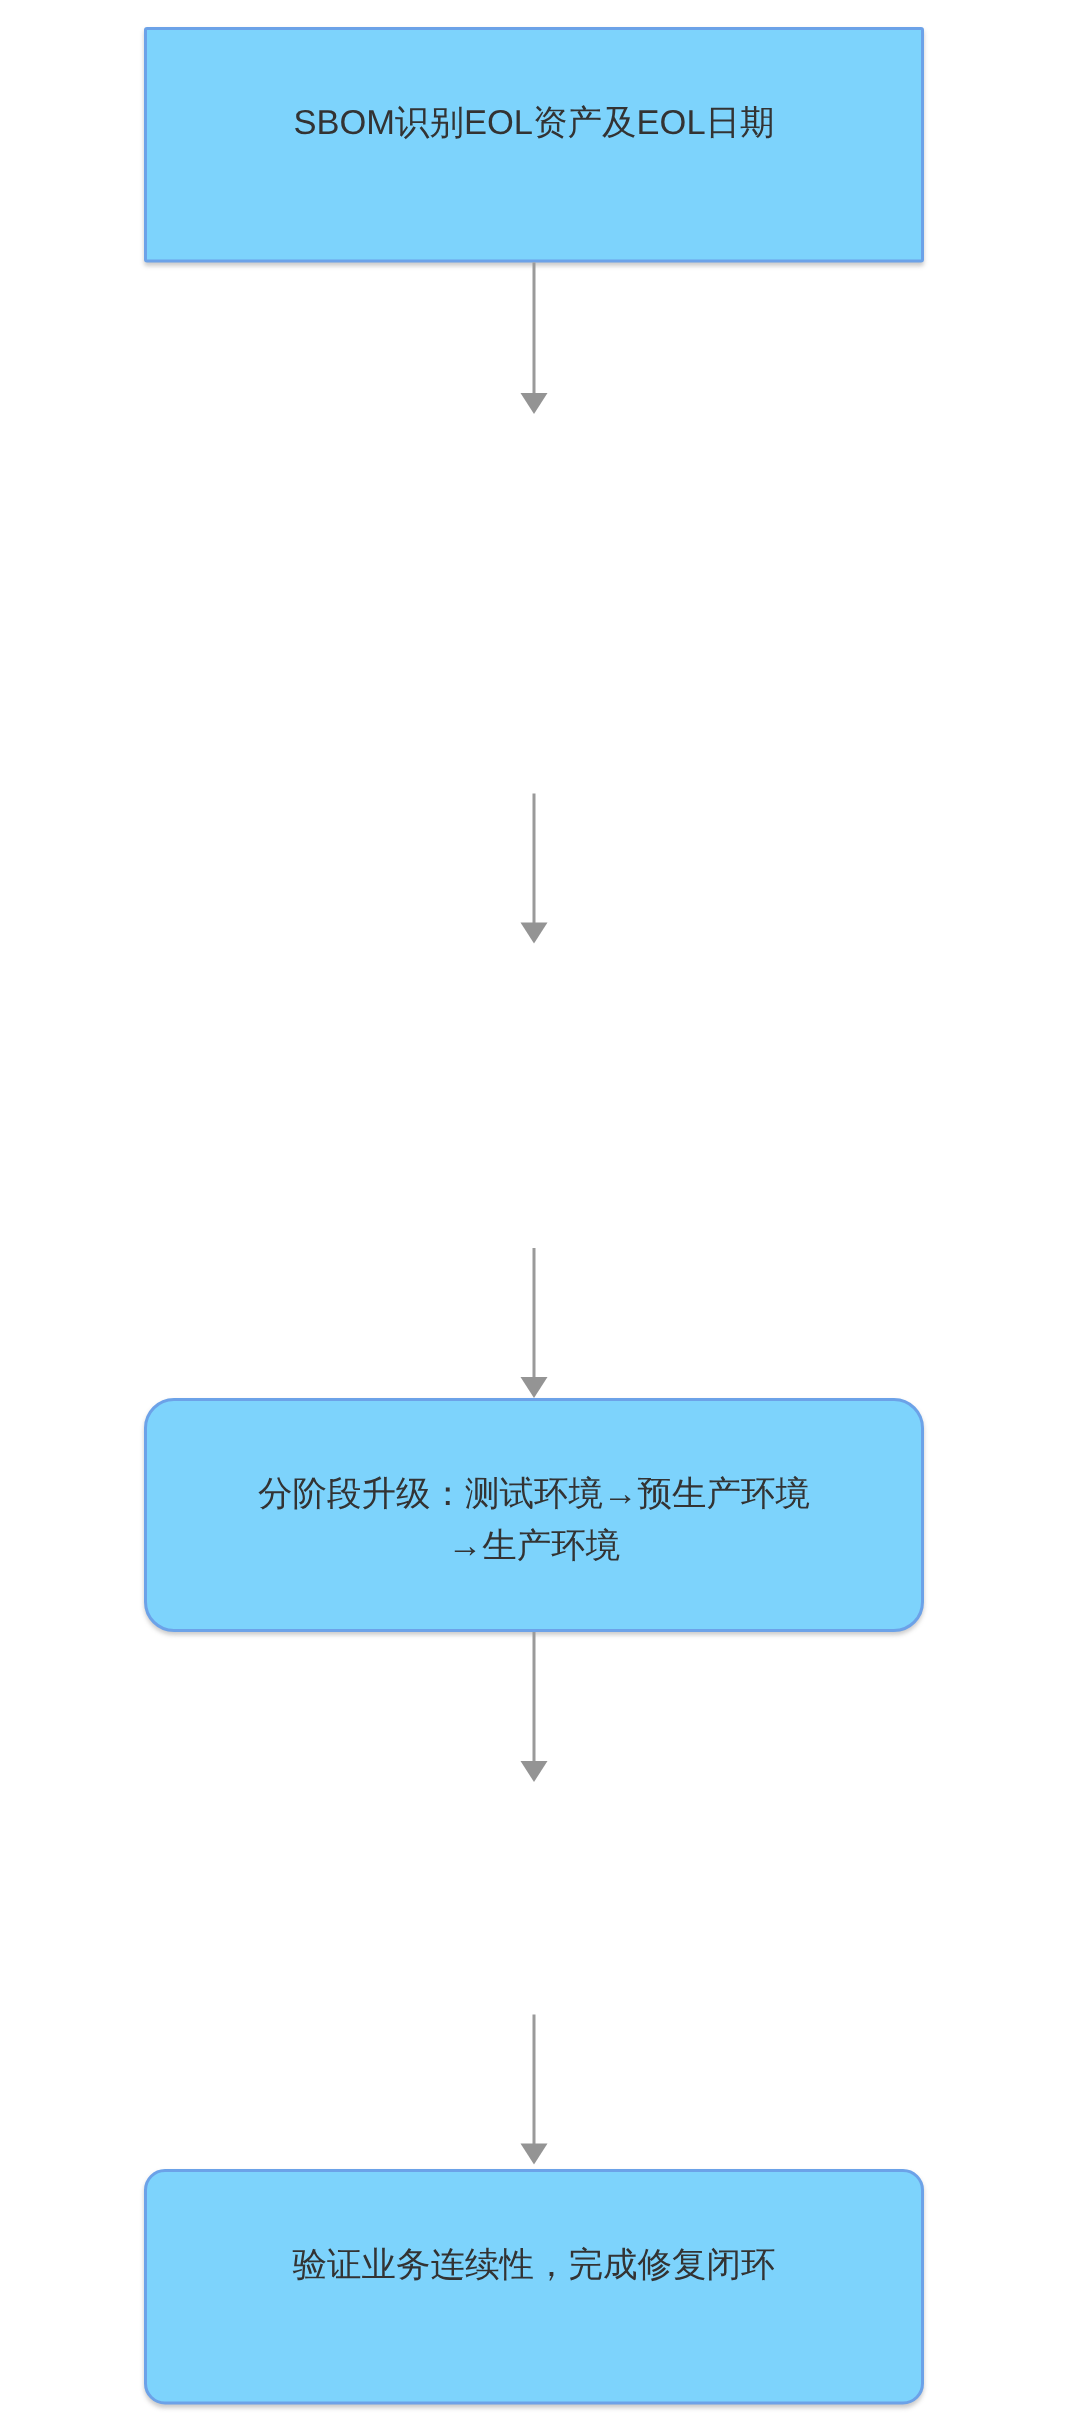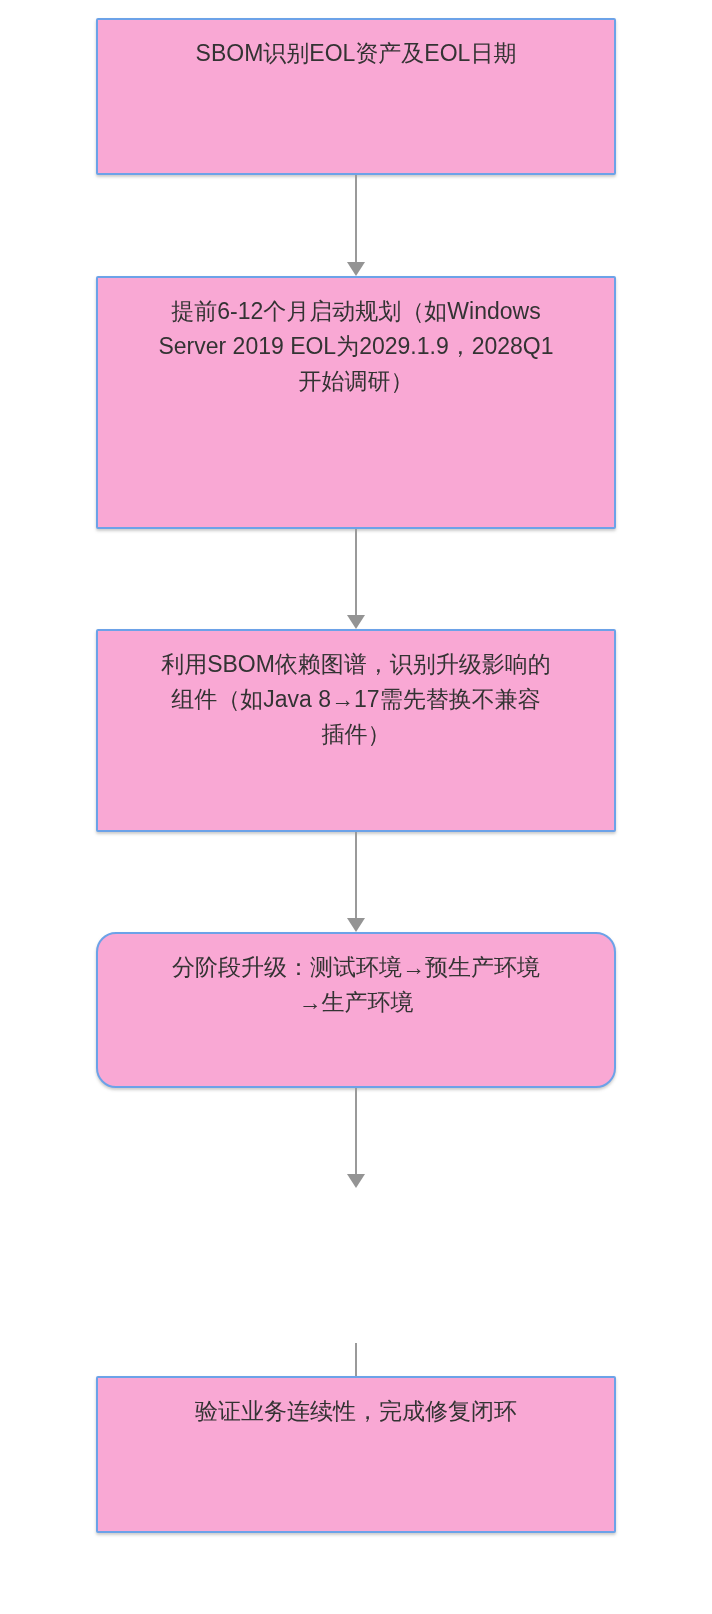--- a/index.html
+++ b/index.html
@@ -13,38 +13,38 @@
     height: 1614px;
     background: #ffffff;
     overflow: hidden;
     font-family: "Liberation Sans", "DejaVu Sans", sans-serif;
   }
   .node {
     position: absolute;
     left: 96px;
     width: 520px;
     box-sizing: border-box;
-    background: #f9a8d4;
+    background: #7dd3fc;
     border: 2px solid #6ca2e8;
     border-radius: 2px;
     box-shadow: 0 2px 3px rgba(140, 140, 140, 0.45);
     color: #333333;
     font-size: 23px;
     line-height: 35px;
     font-weight: 500;
     text-align: center;
-    padding: 16px 44px 0 44px;
+    padding: 44px 44px 0 44px;
     white-space: pre-line;
   }
   .node-1 { top: 18px;   height: 157px; }
   .node-2 { top: 276px;  height: 253px; }
   .node-3 { top: 629px;  height: 203px; }
   .node-4 { top: 932px;  height: 156px; border-radius: 20px; }
   .node-5 { top: 1188px; height: 155px; }
-  .node-6 { top: 1376px; height: 157px; }
+  .node-6 { top: 1446px; height: 157px; border-radius: 14px; }
 
   .arrow {
     position: absolute;
     left: 346px;
     width: 20px;
   }
   .arrow-1 { top: 175px;  height: 101px; }
   .arrow-2 { top: 529px;  height: 100px; }
   .arrow-3 { top: 832px;  height: 100px; }
   .arrow-4 { top: 1088px; height: 100px; }
@@ -74,32 +74,26 @@
 
 <div class="canvas">
 
   <div class="node node-1">SBOM识别EOL资产及EOL日期</div>
 
   <div class="arrow arrow-1">
     <div class="shaft"></div>
     <div class="head"></div>
   </div>
 
-  <div class="node node-2">提前6-12个月启动规划（如Windows
-Server 2019 EOL为2029.1.9，2028Q1
-开始调研）</div>
 
   <div class="arrow arrow-2">
     <div class="shaft"></div>
     <div class="head"></div>
   </div>
 
-  <div class="node node-3">利用SBOM依赖图谱，识别升级影响的
-组件（如Java 8→17需先替换不兼容
-插件）</div>
 
   <div class="arrow arrow-3">
     <div class="shaft"></div>
     <div class="head"></div>
   </div>
 
   <div class="node node-4">分阶段升级：测试环境→预生产环境
 →生产环境</div>
 
   <div class="arrow arrow-4">

